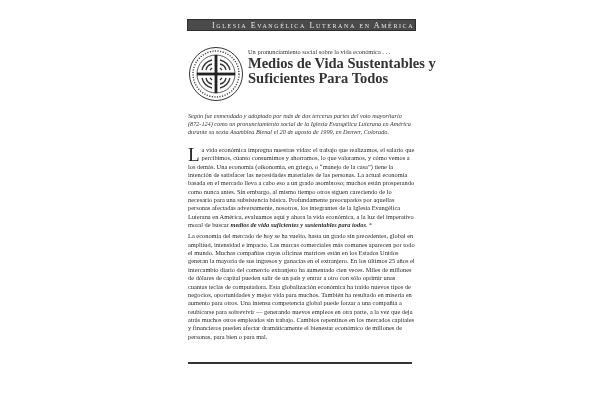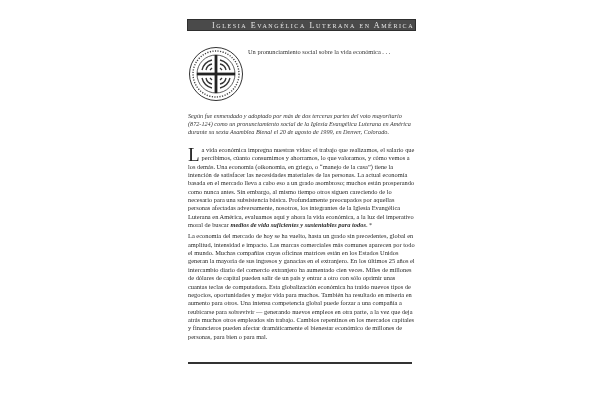--- a/index.html
+++ b/index.html
@@ -59,20 +59,21 @@
           <path d="M24 38 Q19 37 18 32"></path>
           <path d="M24 34 L22 32"></path>
         <path d="M32 42 Q40 40 42 32"></path>
           <path d="M32 38 Q37 37 38 32"></path>
           <path d="M32 34 L34 32"></path>
       </g>
     </svg>
   </div>
 
   <div class="kicker">Un pronunciamiento social sobre la vida económica . . .</div>
+  <div class="title">Medios de Vida Sustentables y Suficientes Para Todos</div>
 
   <div class="intro">Según fue enmendado y adoptado por más de dos terceras partes del voto mayoritario (872-124) como un pronunciamiento social de la Iglesia Evangélica Luterana en América durante su sexta Asamblea Bienal el 20 de agosto de 1999, en Denver, Colorado.</div>
 
   <div class="body">
     <p><span class="dropcap">L</span><span>a vida económica impregna nuestras vidas: el trabajo que realizamos, el salario que percibimos, cúanto consumimos y ahorramos, lo que valoramos, y cómo vemos a los demás. Una economía (oikonomia, en griego, o “manejo de la casa”) tiene la intención de satisfacer las necesidades materiales de las personas. La actual economía basada en el mercado lleva a cabo eso a un grado asombroso; muchos están prosperando como nunca antes. Sin embargo, al mismo tiempo otros siguen careciendo de lo necesario para una subsistencia básica. Profundamente preocupados por aquellas personas afectadas adversamente, nosotros, los integrantes de la Iglesia Evangélica Luterana en América, evaluamos aquí y ahora la vida económica, a la luz del imperativo moral de buscar </span><span class="em-bold">medios de vida suficientes y sustentables para todos</span><span>. *</span></p>
     <p>La economía del mercado de hoy se ha vuelto, hasta un grado sin precedentes, global en amplitud, intensidad e impacto. Las marcas comerciales más comunes aparecen por todo el mundo. Muchas compañías cuyas oficinas matrices están en los Estados Unidos generan la mayoría de sus ingresos y ganacias en el extranjero. En los últimos 25 años el intercambio diario del comercio extranjero ha aumentado cien veces. Miles de millones de dólares de capital pueden salir de un país y entrar a otro con sólo oprimir unas cuantas teclas de computadora. Esta globalización económica ha traído nuevos tipos de negocios, oportunidades y mejor vida para muchos. También ha resultado en miseria en aumento para otros. Una intensa competencia global puede forzar a una compañía a reubicarse para sobrevivir — generando nuevos empleos en otra parte, a la vez que deja atrás muchos otros empleados sin trabajo. Cambios repentinos en los mercados capitales y financieros pueden afectar dramáticamente el bienestar económico de millones de personas, para bien o para mal.</p>
   </div>
 
   <div class="rule"></div>
 </div>

